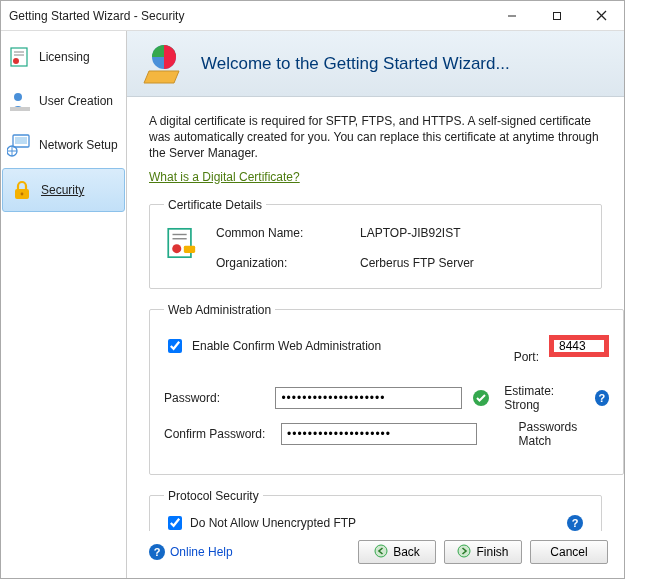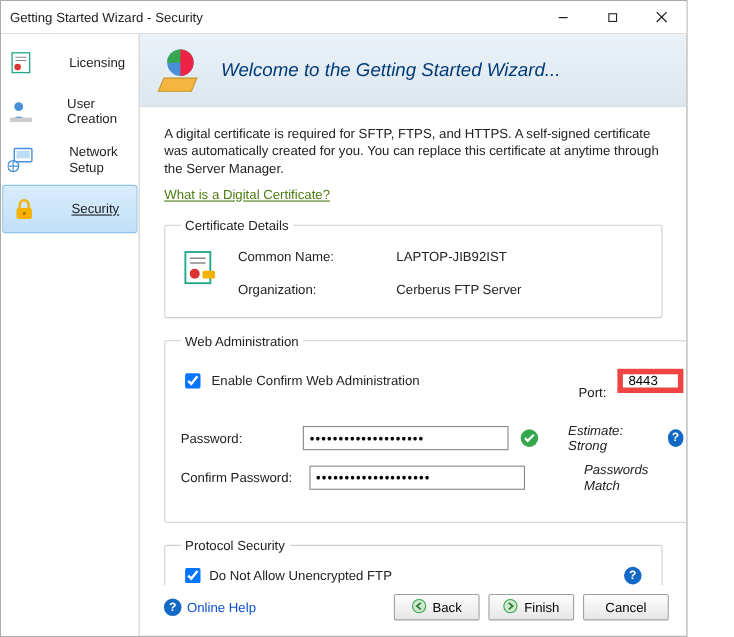--- a/index.html
+++ b/index.html
@@ -51,35 +51,35 @@
     background: linear-gradient(#d9ecfb, #c2e0f8);
     border: 1px solid #8cc1ea;
     border-radius: 3px;
     margin: 1px;
     text-decoration: underline;
   }
   .sidebar-icon {
     width: 26px; height: 26px;
     display: flex; align-items: center; justify-content: center;
   }
-  .sidebar-label { font-size: 12px; margin-left: 24px; }
+  .sidebar-label { font-size: 12px; }
 
   .main {
     flex: 1; display: flex; flex-direction: column; overflow: hidden;
   }
   .banner {
     height: 66px;
     background: linear-gradient(#eaf2f8, #dde7ef);
     border-bottom: 1px solid #c9d2d9;
     display: flex; align-items: center;
     padding: 0 14px; gap: 14px;
   }
   .banner-icon { width: 46px; height: 46px; }
   .banner-title {
-    font-size: 17px; color: #003a77; font-style: italic;
+    font-size: 17px; color: #003a77;
   }
   .content {
     flex: 1; padding: 16px 22px 10px 22px; overflow: auto;
   }
   .intro { line-height: 1.35; margin-bottom: 8px; }
   .link { color: #4d7c0f; text-decoration: underline; cursor: pointer; }
 
   fieldset {
     border: 1px solid #d0d0d0;
     border-radius: 2px;
@@ -115,21 +115,21 @@
     margin: 8px 0;
   }
   .form-label { width: 112px; }
   .pw-input {
     width: 205px; height: 22px; border: 1px solid #888; padding: 0 5px;
     font-family: inherit; font-size: 12px; letter-spacing: 1px;
   }
   .check-circle {
     width: 18px; height: 18px;
   }
-  .status-text { margin-left: 16px; font-style: italic; }
+  .status-text { margin-left: 4px; }
   .help-right { margin-left: auto; }
 
   .protocol-row {
     display: flex; align-items: center; gap: 8px; padding: 2px 4px;
   }
 
   .footer {
     border-top: 1px solid transparent;
     padding: 8px 16px 14px 22px;
     display: flex; align-items: center; gap: 8px;

